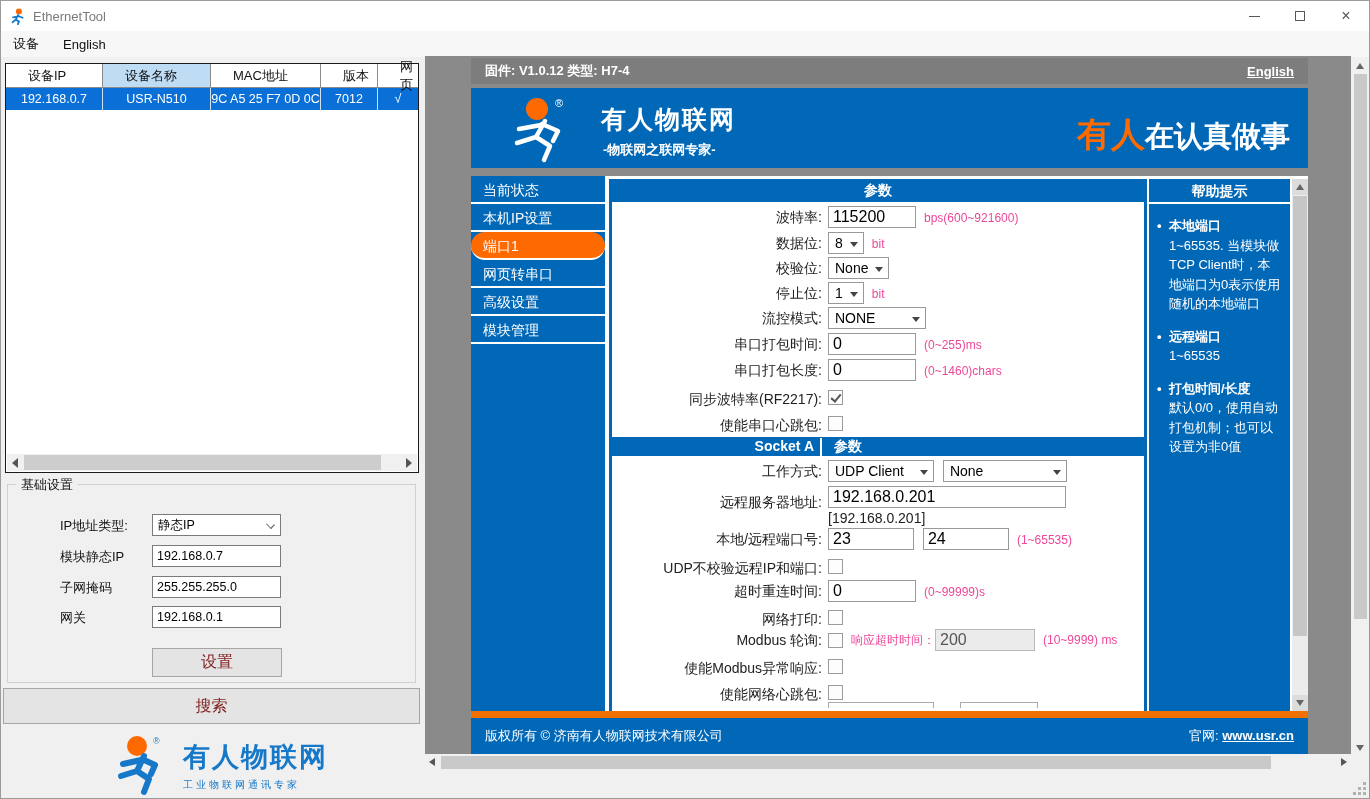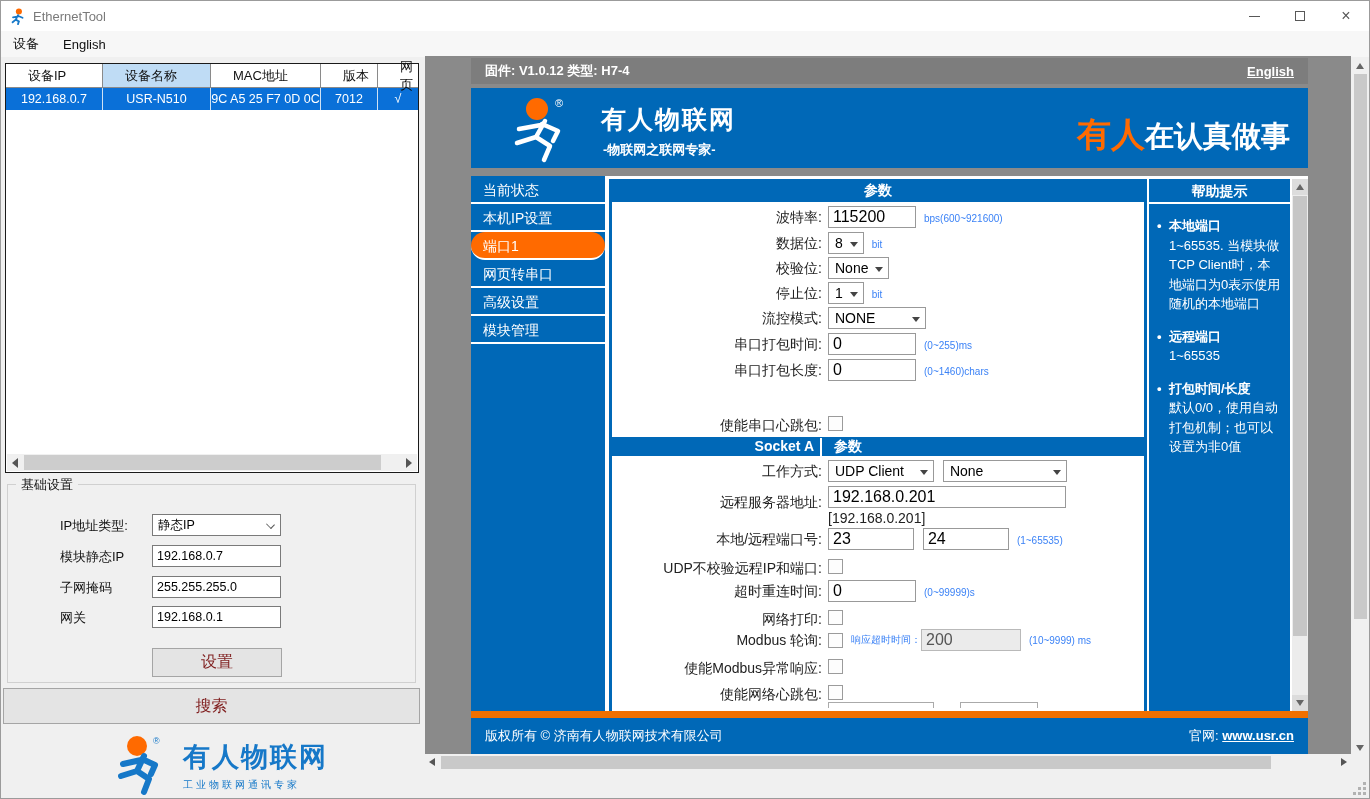--- a/index.html
+++ b/index.html
@@ -74,21 +74,21 @@
   
   .pform { position:absolute; left:138px; top:3px; width:538px; height:532px; border-left:3px solid #0068b7; border-right:3px solid #0068b7; background:#fff; }
   .pform-head { height:23px; background:#0068b7; color:#fff; font-size:14px; font-weight:bold; text-align:center; line-height:22px; }
   .pform-body { position:relative; height:506px; overflow:hidden; background:#fff; }
   .frow { position:absolute; left:0; width:100%; height:22px; }
   .flabel { position:absolute; left:0; width:210px; text-align:right; font-size:14px; color:#222; top:3px; }
   .fctl { position:absolute; left:216px; top:0; }
   .ftext { height:22px; border:1px solid #999; font-size:16px; padding:0 4px; background:#fff; font-family:"Liberation Sans","DejaVu Sans",sans-serif; }
   .ftext.dis { background:#ebebeb; border-color:#b9b9b9; color:#555; }
   .w88{width:88px;} .w238{width:238px;} .w86{width:86px;} .w100{width:100px;}
-  .fhint { font-size:10px; color:#3b82f6; margin-left:8px; }
+  .fhint { font-size:12px; color:#ec4899; margin-left:8px; }
   .fsel { height:22px; border:1px solid #999; background:#fff; font-size:14px; display:inline-flex; align-items:center; padding:0 20px 0 6px; position:relative; }
   .fsel .tri { position:absolute; right:5px; top:9px; width:0; height:0; border-left:4px solid transparent; border-right:4px solid transparent; border-top:5px solid #444; }
   .fcheck { width:15px; height:15px; border:1px solid #9b9b9b; background:#fdfdfd; position:relative; display:inline-block; vertical-align:middle; }
   .fcheck.on::after { content:""; position:absolute; left:2px; top:3px; width:8px; height:4px; border-left:2px solid #555; border-bottom:2px solid #555; transform:rotate(-50deg); }
   .sockbar { position:absolute; left:0; width:100%; height:19px; background:#0068b7; color:#fff; font-weight:bold; font-size:14px; }
   .sock-left { position:absolute; left:0; width:210px; text-align:right; top:1px; padding-right:6px; border-right:2px solid #fff; height:100%; }
   .sock-right { position:absolute; left:222px; top:1px; }
   .bracket-line { font-size:14px; color:#222; }
   .cutbox { position:absolute; height:24px; background:#fff; border:1px solid #aaa; }
   
@@ -289,20 +289,24 @@
           <div class="frow" style="top:131px">
             <span class="flabel">串口打包时间:</span>
             <span class="fctl"><input class="ftext w88" value="0" style=""><span class="fhint">(0~255)ms</span></span>
           </div>
 
           <div class="frow" style="top:157px">
             <span class="flabel">串口打包长度:</span>
             <span class="fctl"><input class="ftext w88" value="0" style=""><span class="fhint">(0~1460)chars</span></span>
           </div>
 
+          <div class="frow" style="top:186px">
+            <span class="flabel">同步波特率(RF2217):</span>
+            <span class="fctl"><span class="fcheck on"></span></span>
+          </div>
 
           <div class="frow" style="top:212px">
             <span class="flabel">使能串口心跳包:</span>
             <span class="fctl"><span class="fcheck"></span></span>
           </div>
 
           <div class="sockbar" style="top:235px">
             <span class="sock-left">Socket A</span>
             <span class="sock-right">参数</span>
           </div>

